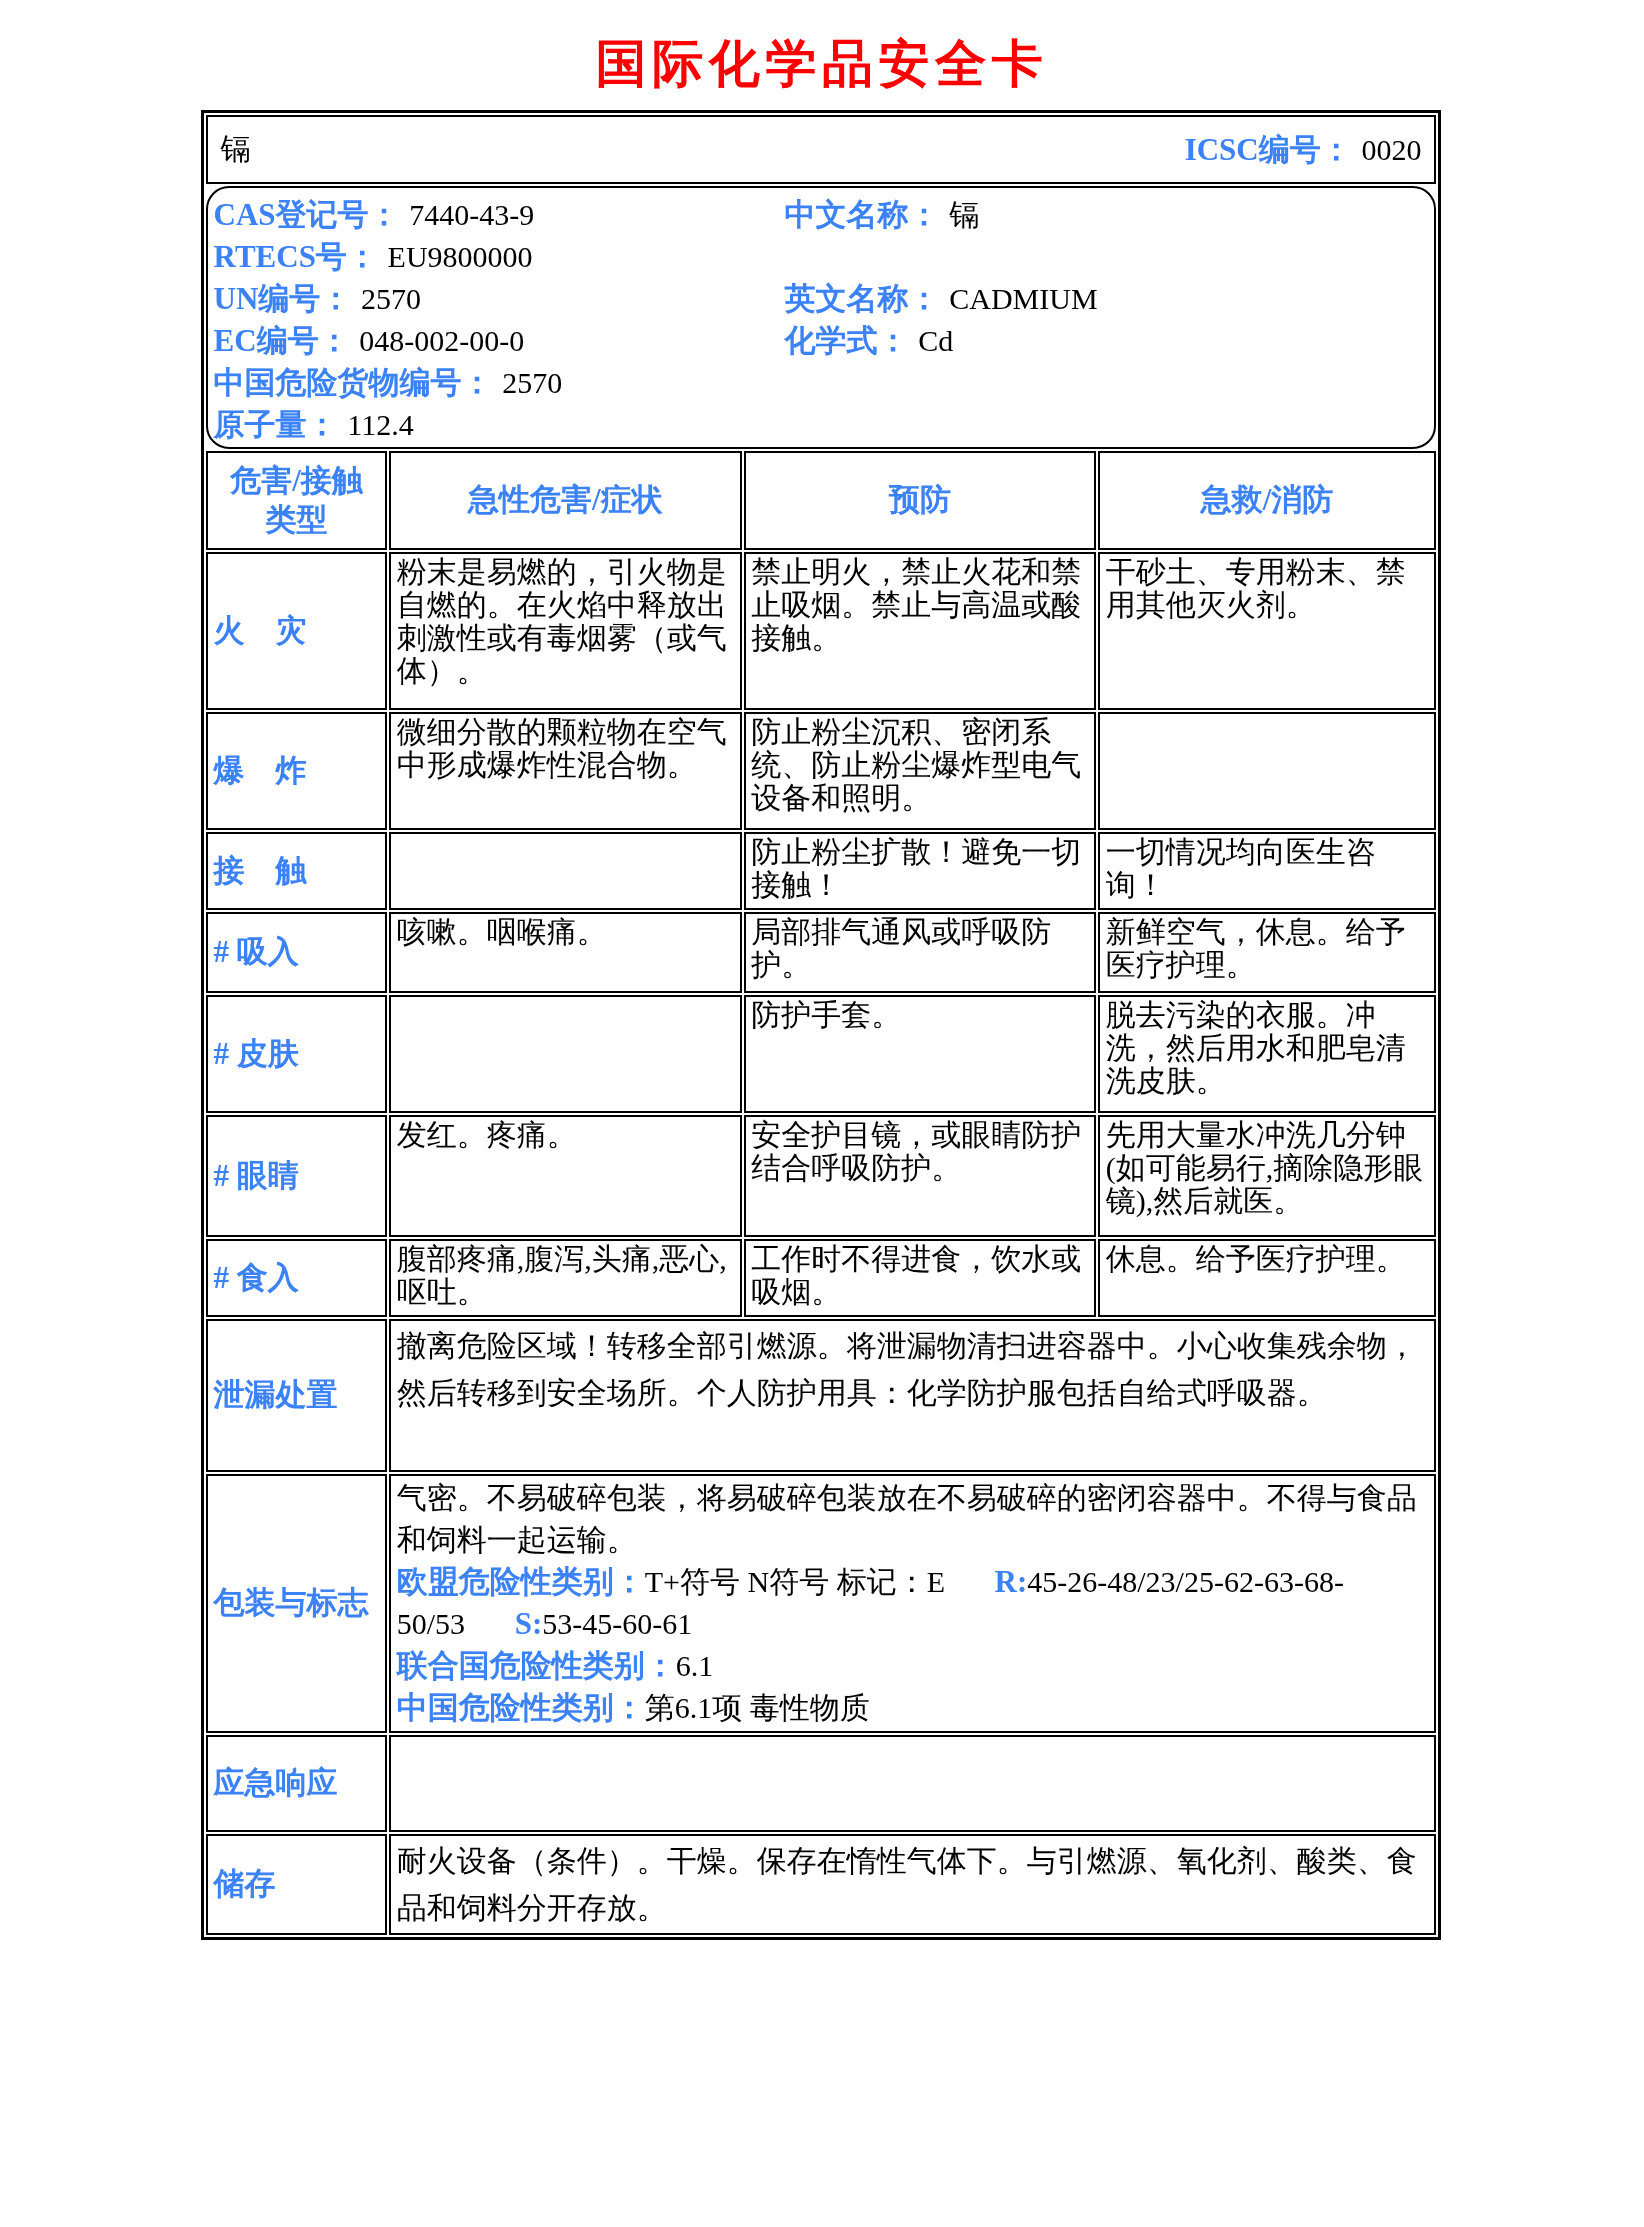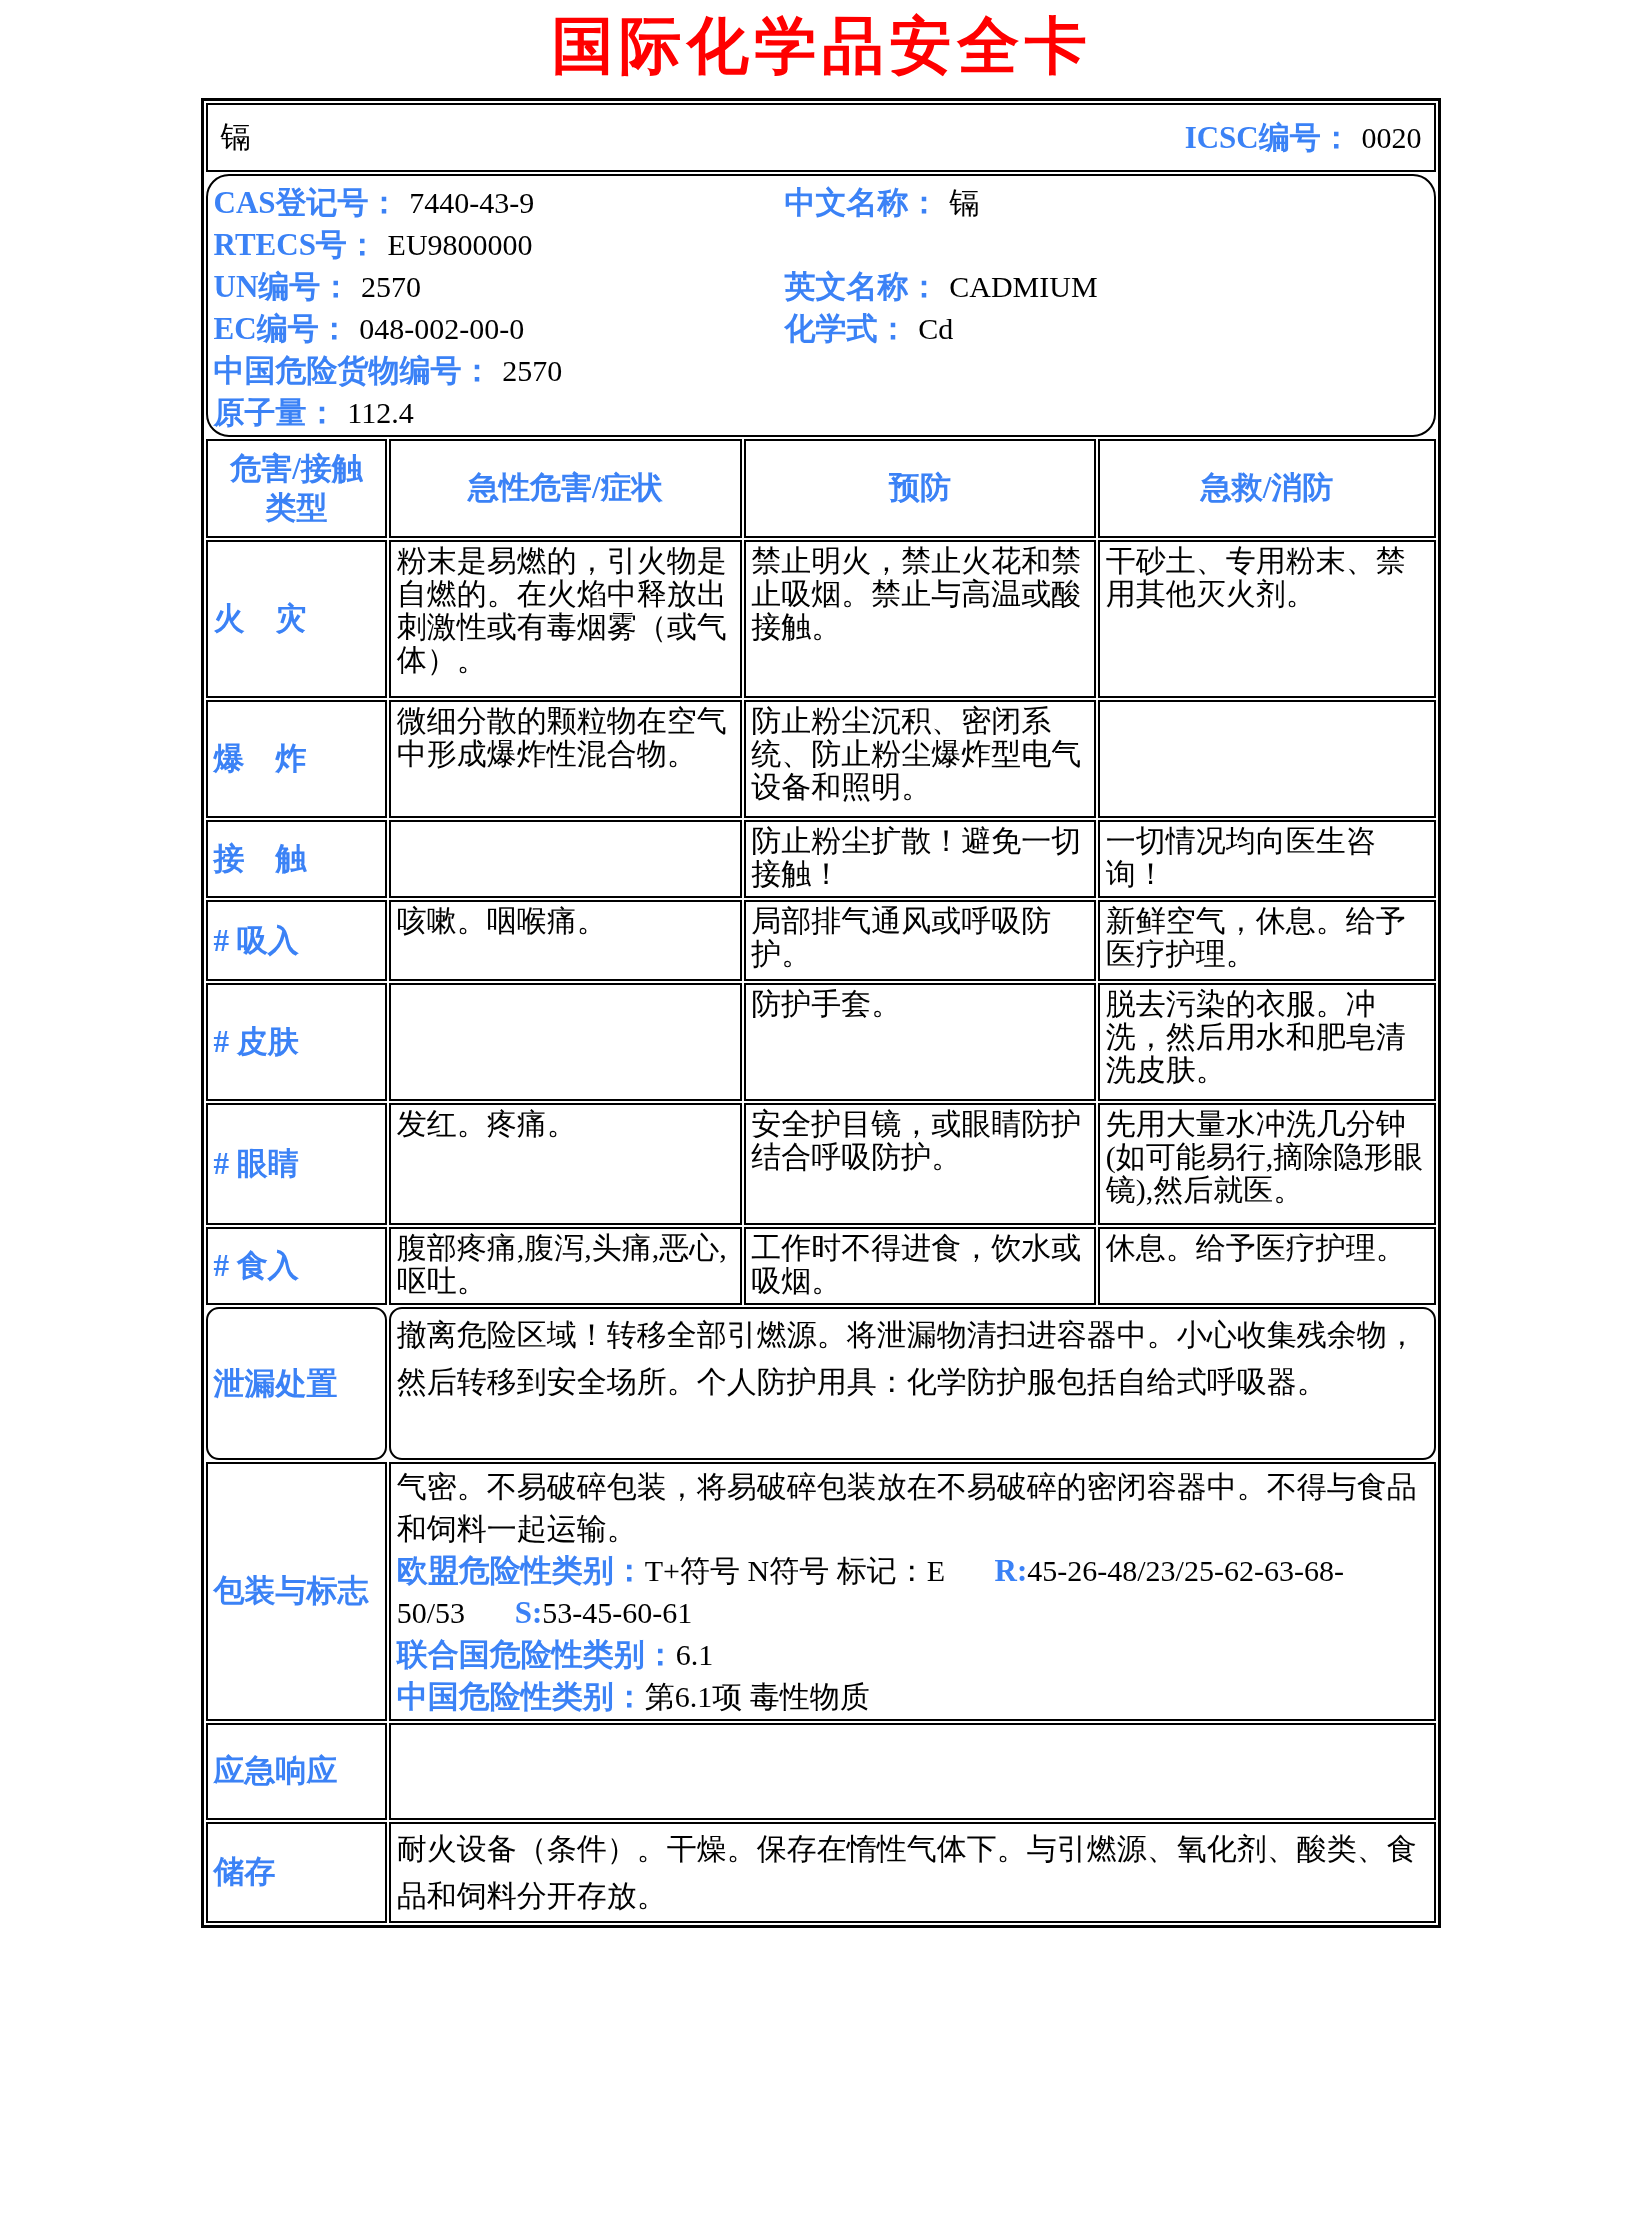--- a/index.html
+++ b/index.html
@@ -8,27 +8,27 @@
     background: #ffffff;
   }
   body {
     width: 1644px;
     height: 2227px;
     position: relative;
     font-family: "Liberation Serif", "DejaVu Serif", serif;
     color: #000000;
   }
   .page-title {
-    padding-top: 12px;
+    padding-top: 36px;
     width: 1644px;
     text-align: center;
     color: #ff0000;
     font-family: "Liberation Serif", "DejaVu Serif", serif;
     font-weight: bold;
-    font-size: 62px;
+    font-size: 51px;
     letter-spacing: 5.6px;
     line-height: 1.1;
   }
   table.card {
     margin-left: 201px;
     margin-top: 18px;
     width: 1240px;
     table-layout: fixed;
     border-collapse: separate;
     border-spacing: 2.8px;
@@ -104,21 +104,21 @@
   }
   .h-fire  td { height: 158px; }
   .h-expl  td { height: 118px; }
   .h-cont  td { height: 78px; }
   .h-inh   td { height: 81px; }
   .h-skin  td { height: 118px; }
   .h-eye   td { height: 122px; }
   .h-ing   td { height: 78px; }
 
   
-  .h-spill td { height: 153px; border-radius: 13px; }
+  .h-spill td { height: 153px; }
   .h-pack  td { height: 231px; }
   .h-emerg td { height: 97px; }
   .h-store td { height: 101px; }
   td.span-cc {
     vertical-align: top;
     font-size: 30px;
     line-height: 47px;
   }
   td.pack-cc {
     vertical-align: top;

